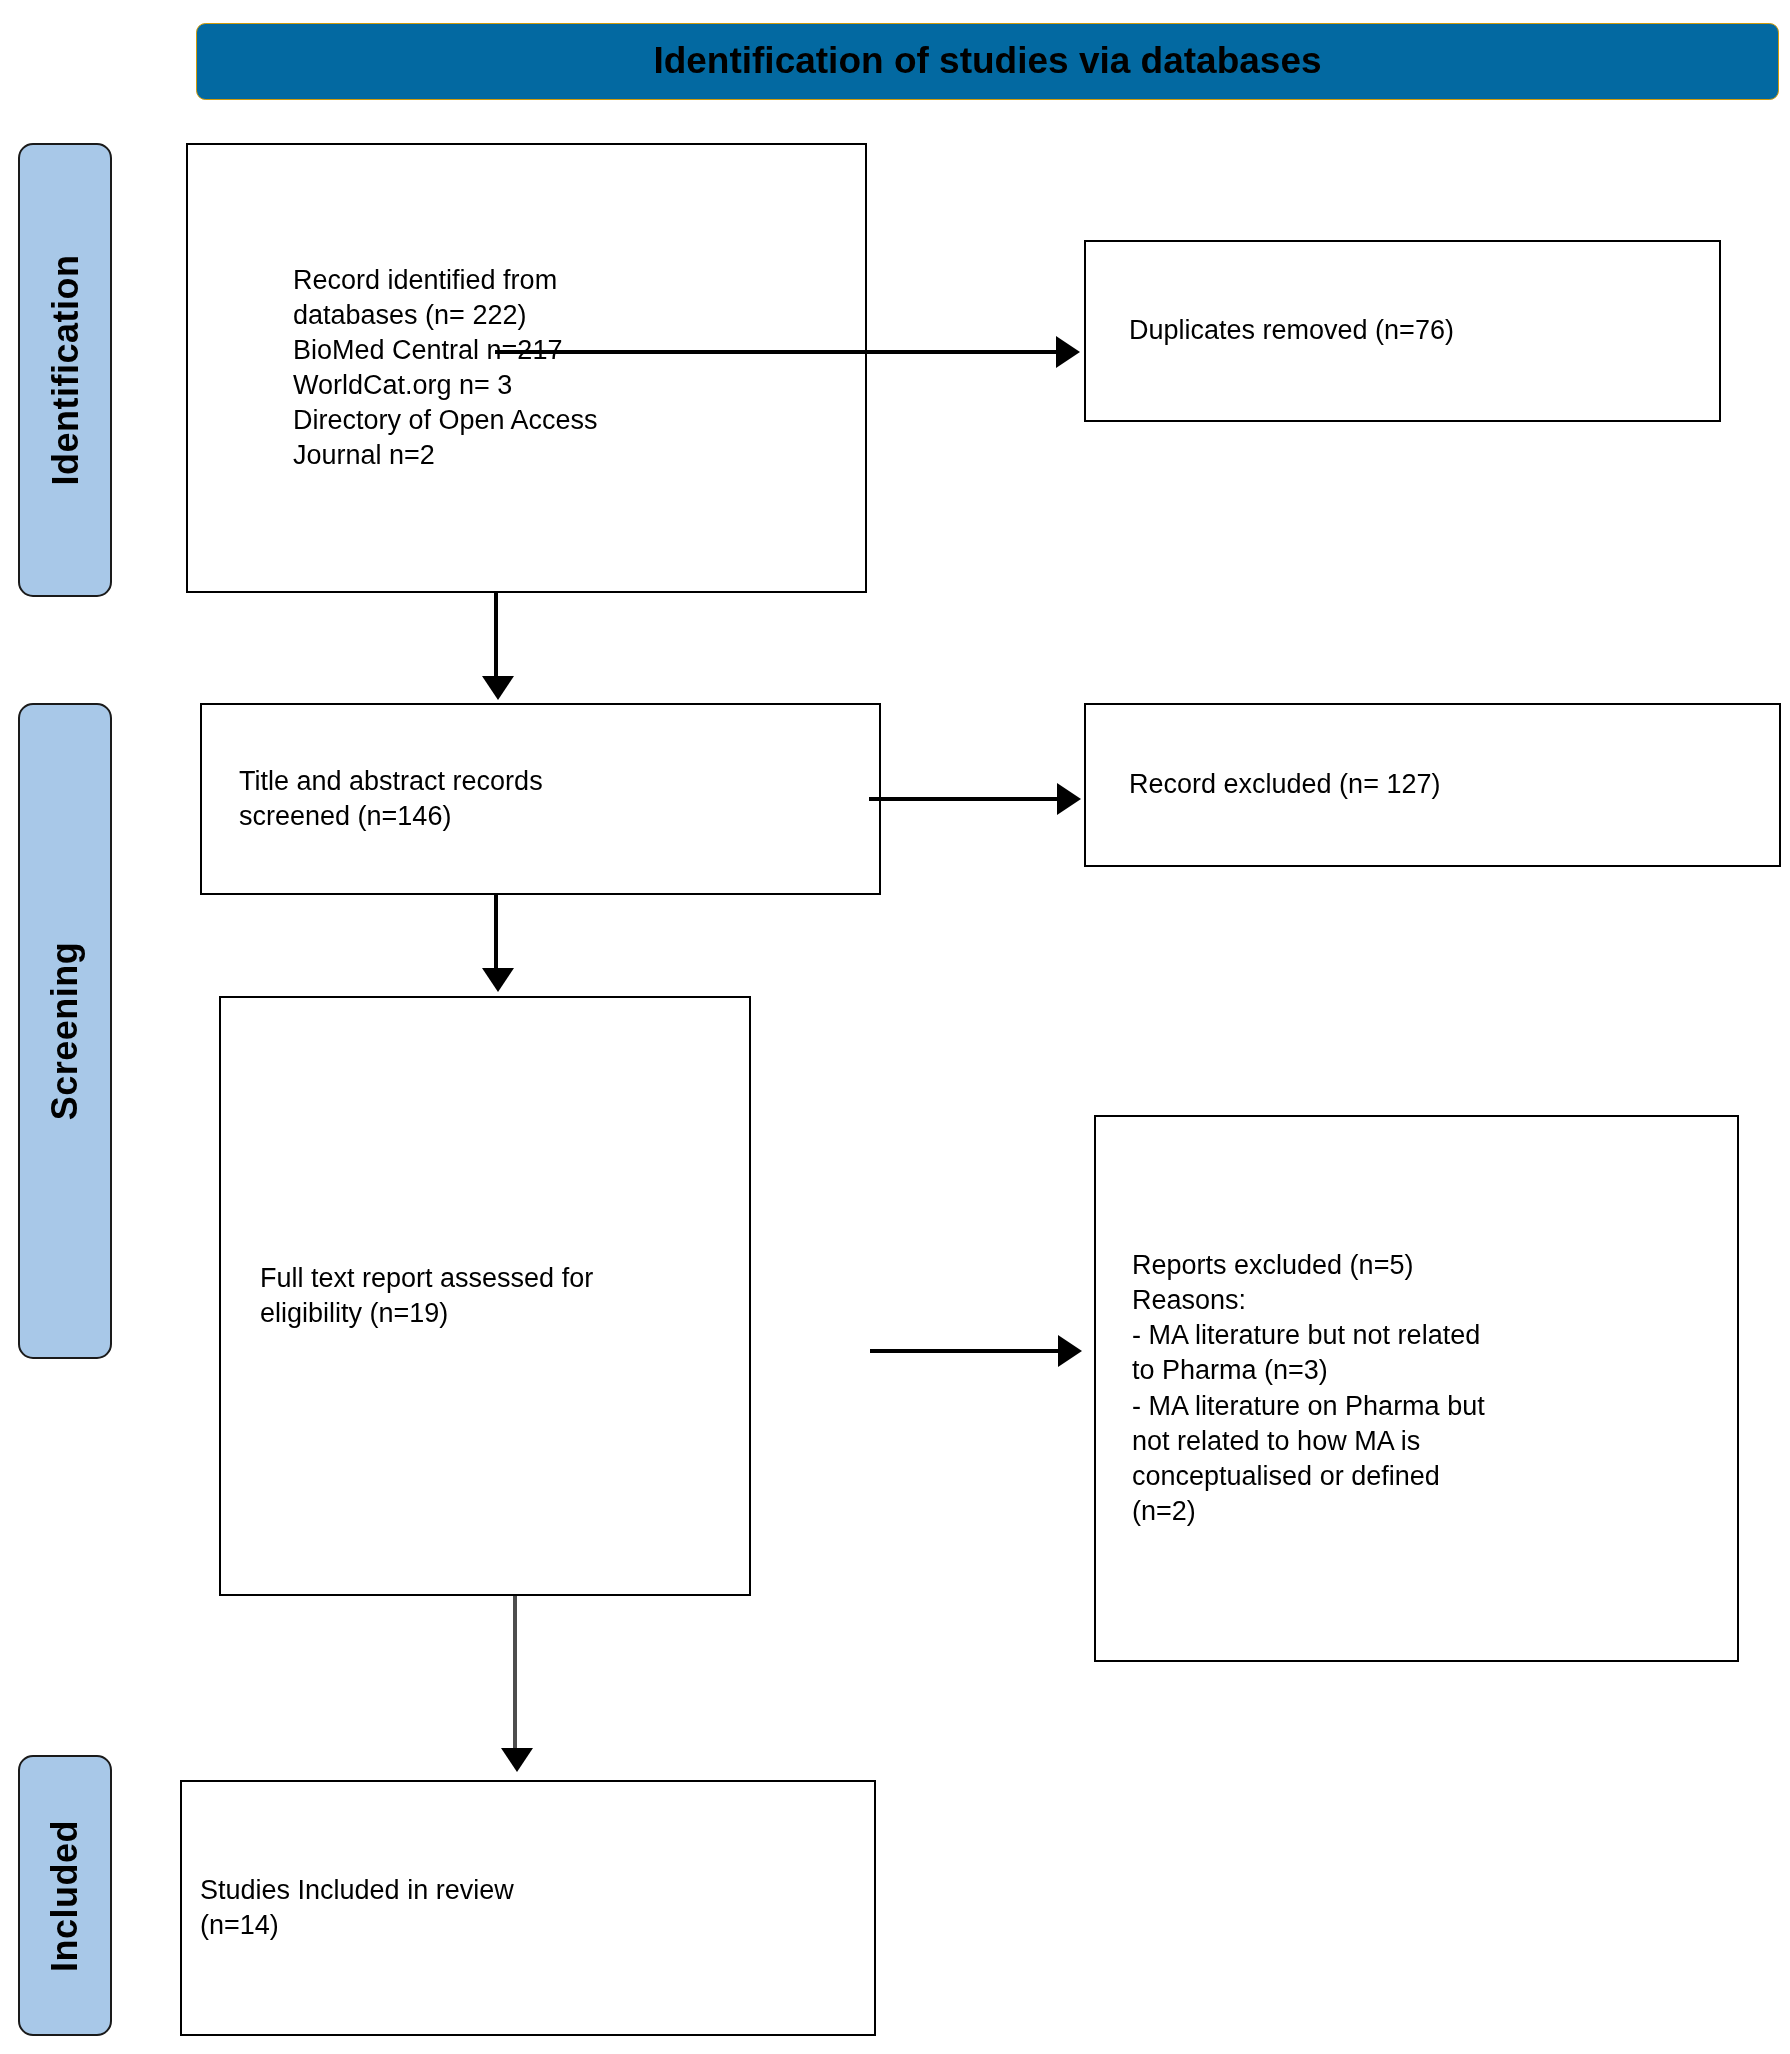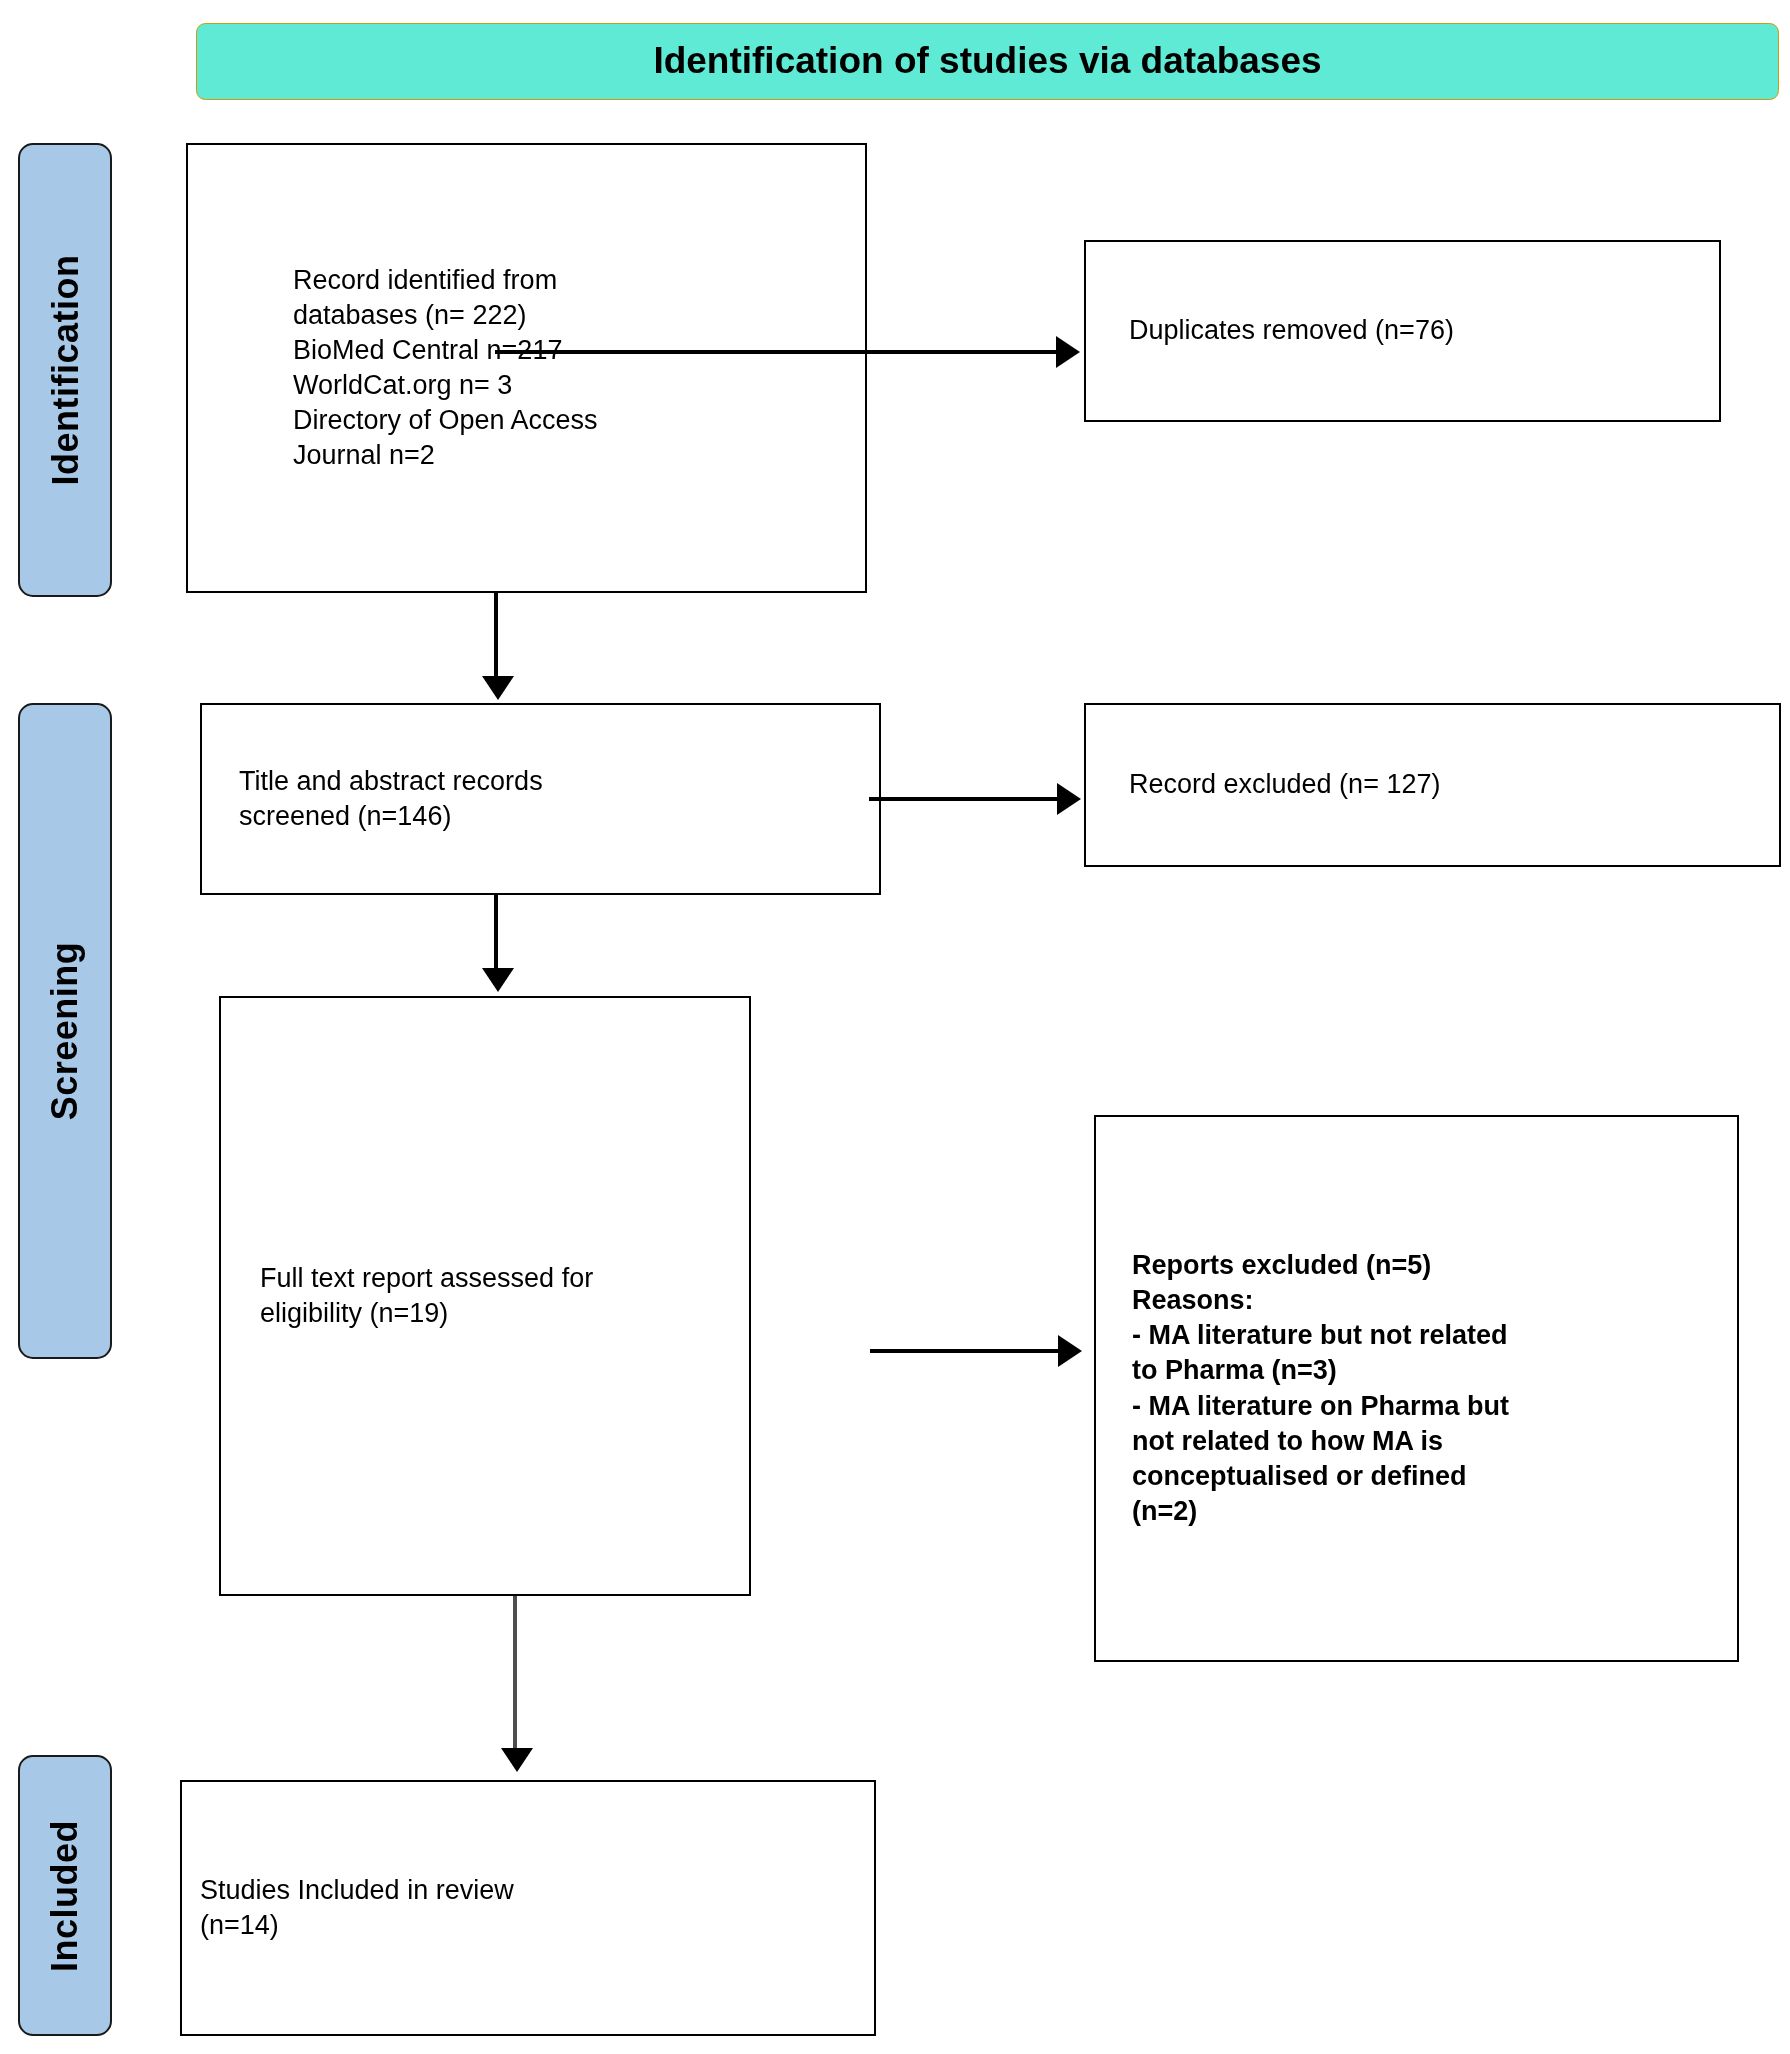--- a/index.html
+++ b/index.html
@@ -20,21 +20,21 @@
     overflow: hidden;
   }
 
   
   .banner {
     position: absolute;
     left: 196px;
     top: 22.5px;
     width: 1583px;
     height: 77px;
-    background: #5eead4;
+    background: #0369a1;
     border: 1.9px solid #cf9a0b;
     border-radius: 9.4px;
     box-sizing: border-box;
     display: flex;
     align-items: center;
     justify-content: center;
   }
   .banner-title {
     font-size: 37px;
     font-weight: bold;
@@ -94,21 +94,21 @@
 
   #box-title-abstract { left: 200px; top: 703px; width: 681px; height: 192px; }
   #box-title-abstract .btext { padding-left: 37px; }
 
   #box-record-excluded { left: 1084px; top: 703px; width: 697px; height: 164px; }
   #box-record-excluded .btext { padding-left: 43px; }
 
   #box-fulltext { left: 219px; top: 996px; width: 532px; height: 600px; }
   #box-fulltext .btext { padding-left: 39px; }
 
-  #box-reports-excluded { left: 1094px; top: 1115px; width: 645px; height: 547px; font-weight: bold; }
+  #box-reports-excluded { left: 1094px; top: 1115px; width: 645px; height: 547px; }
   #box-reports-excluded .btext { padding-left: 36px; }
 
   #box-studies-included { left: 180px; top: 1780px; width: 696px; height: 256px; }
   #box-studies-included .btext { padding-left: 18px; }
   .vline { position: absolute; width: 3.7px; background: #000000; }
   .hline { position: absolute; height: 3.7px; background: #000000; }
   .arrow-down {
     position: absolute;
     width: 0; height: 0;
     border-left: 16px solid transparent;

